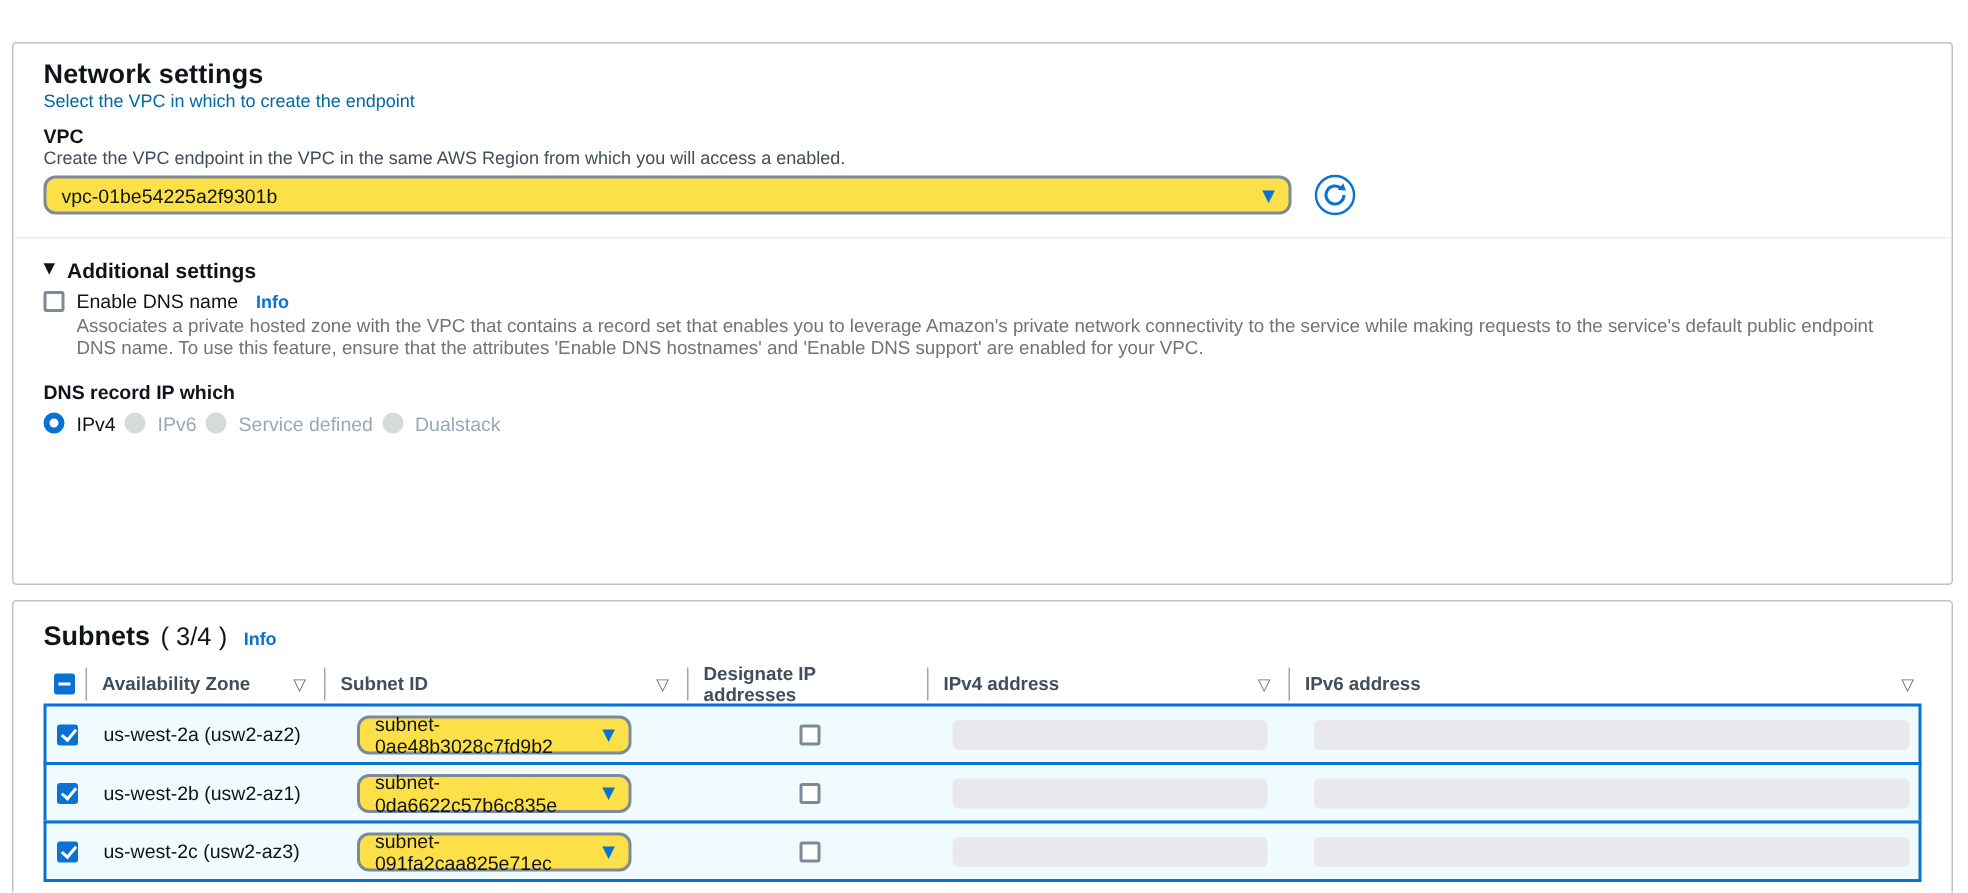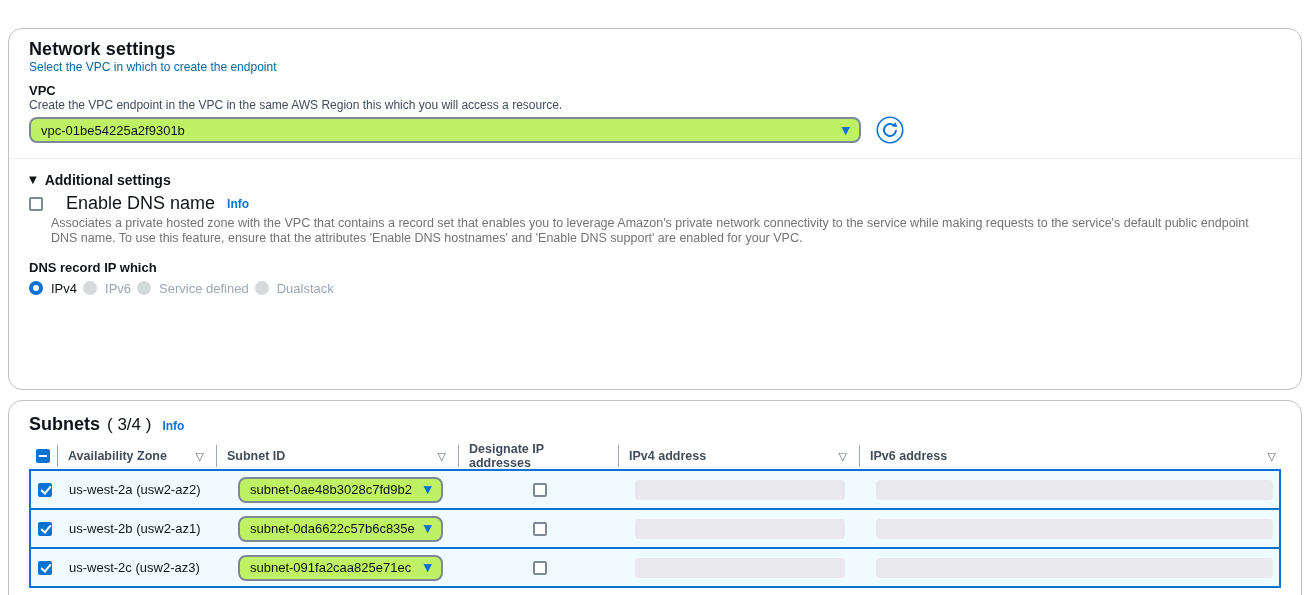--- a/index.html
+++ b/index.html
@@ -10,36 +10,36 @@
     background: #ffffff;
     font-family: "Liberation Sans", "DejaVu Sans", sans-serif;
     color: #0f141a;
   }
   .card {
     position: absolute;
     left: 8px;
     width: 1294px;
     background: #fff;
     border: 1px solid #c0c1c7;
-    border-radius: 14px;
+    border-radius: 3px;
   }
   #card-network { top: 28px; height: 362px; }
   #card-subnets { top: 400px; height: 240px; }
 
   .sec1 { padding: 10px 20px 0; }
   .page-title { font-size: 18px; font-weight: 700; line-height: 20px; letter-spacing: .1px; }
   .subtitle { font-size: 12px; line-height: 17px; color: #0369a1; }
   .field-label { margin-top: 8px; font-size: 13px; font-weight: 700; line-height: 14px; }
   .field-desc { font-size: 12px; line-height: 13px; color: #414d5c; margin-top: 1px; }
   .select-row { margin-top: 4px; display: flex; align-items: center; gap: 15px; }
   .select {
     height: 26px;
     border: 2px solid #7d8998;
     border-radius: 8px;
-    background: #bef264;
+    background: #fde047;
     display: flex;
     align-items: center;
     justify-content: space-between;
     padding: 0 9px 0 10px;
     font-size: 13px;
     color: #0f141a;
     cursor: pointer;
   }
   .vpc-select { width: 832px; }
   .caret, .filter-glyph, .expander-glyph {
@@ -50,21 +50,21 @@
   .refresh-btn { background: none; border: none; cursor: pointer; width: 28px; height: 28px; padding: 0; }
 
   .hdivider { border-top: 1px solid #e9ebed; margin-top: 14px; }
 
   .sec2 { padding: 12px 20px 0; }
   .expander { display: flex; align-items: center; gap: 8px; cursor: pointer; }
   .expander-glyph { color: #0f141a; font-size: 10px; }
   .expander-label { font-size: 14px; font-weight: 700; line-height: 18px; }
   .group-label { margin-top: 12px; font-size: 13px; font-weight: 700; line-height: 15px; }
   .cb-row { margin-top: 4px; display: flex; align-items: center; gap: 8px; }
-  .cb-label { font-size: 18px; margin-left: 15px; }
+  .cb-label { font-size: 13px; }
   .info-link { font-size: 12px; font-weight: 700; color: #0972d3; text-decoration: none; margin-left: 4px; cursor: pointer; }
   .dns-desc { margin: 2px 0 0 22px; max-width: 1205px; font-size: 12.5px; line-height: 15px; color: #737373; }
 
   .checkbox { width: 14px; height: 14px; border-radius: 2px; position: relative; flex: none; cursor: pointer; }
   .cb-unchecked { border: 2px solid #7d8998; background: #fff; }
   .cb-checked { background: #0972d3; }
   .cb-checked::after {
     content: ""; position: absolute; left: 4.5px; top: 1.5px;
     width: 4px; height: 8px;
     border: solid #fff; border-width: 0 2px 2px 0;
@@ -111,37 +111,37 @@
   .tbody { margin-top: 3px; }
   .tr {
     height: 41px;
     background: #f0fbff;
     border: 2px solid #0972d3;
   }
   .tr + .tr { margin-top: -2px; }
   .td-cb { padding-left: 7px; display: flex; align-items: center; }
   .td-az { padding-left: 10px; font-size: 13px; color: #0f141a; }
   .td-subnet { padding-left: 20px; }
-  .row-select { width: 205px; }
+  .row-select { width: 183px; }
   .td-designate { display: flex; justify-content: center; }
   .td-ip { padding-left: 15px; }
   .ghost-field { height: 20px; background: #e9e9ed; border-radius: 4px; }
   .ghost-ipv4 { width: 210px; }
   .ghost-ipv6 { width: 397px; }
 </style>
 </head>
 <body>
 
 <section class="card" id="card-network">
   <div class="sec1">
     <h1 class="page-title">Network settings</h1>
     <div class="subtitle">Select the VPC in which to create the endpoint</div>
 
     <div class="field-label">VPC</div>
-    <div class="field-desc">Create the VPC endpoint in the VPC in the same AWS Region this which you will access a resource.</div>
+    <div class="field-desc">Create the VPC endpoint in the VPC in the same AWS Region from which you will access a enabled.</div>
 
     <div class="select-row">
       <div class="select vpc-select">
         <span>vpc-01be54225a2f9301b</span>
         <span class="caret">▼</span>
       </div>
       <button class="refresh-btn">
         <span>
           <svg width="28" height="28" viewBox="0 0 28 28">
             <circle cx="14" cy="14" r="12.7" fill="none" stroke="#0972d3" stroke-width="1.6"></circle>

